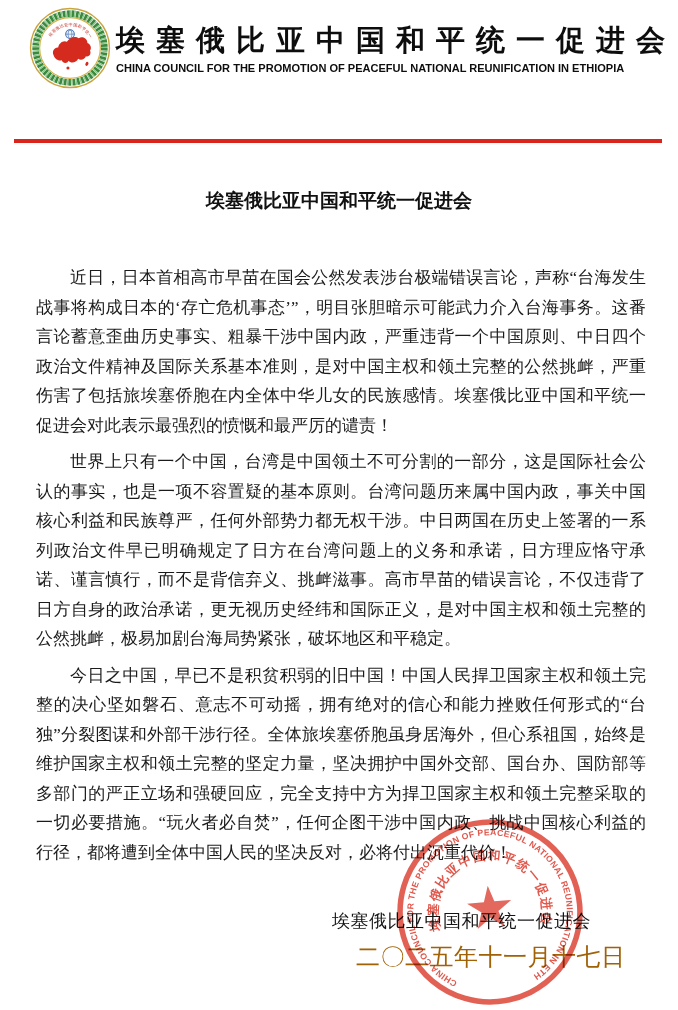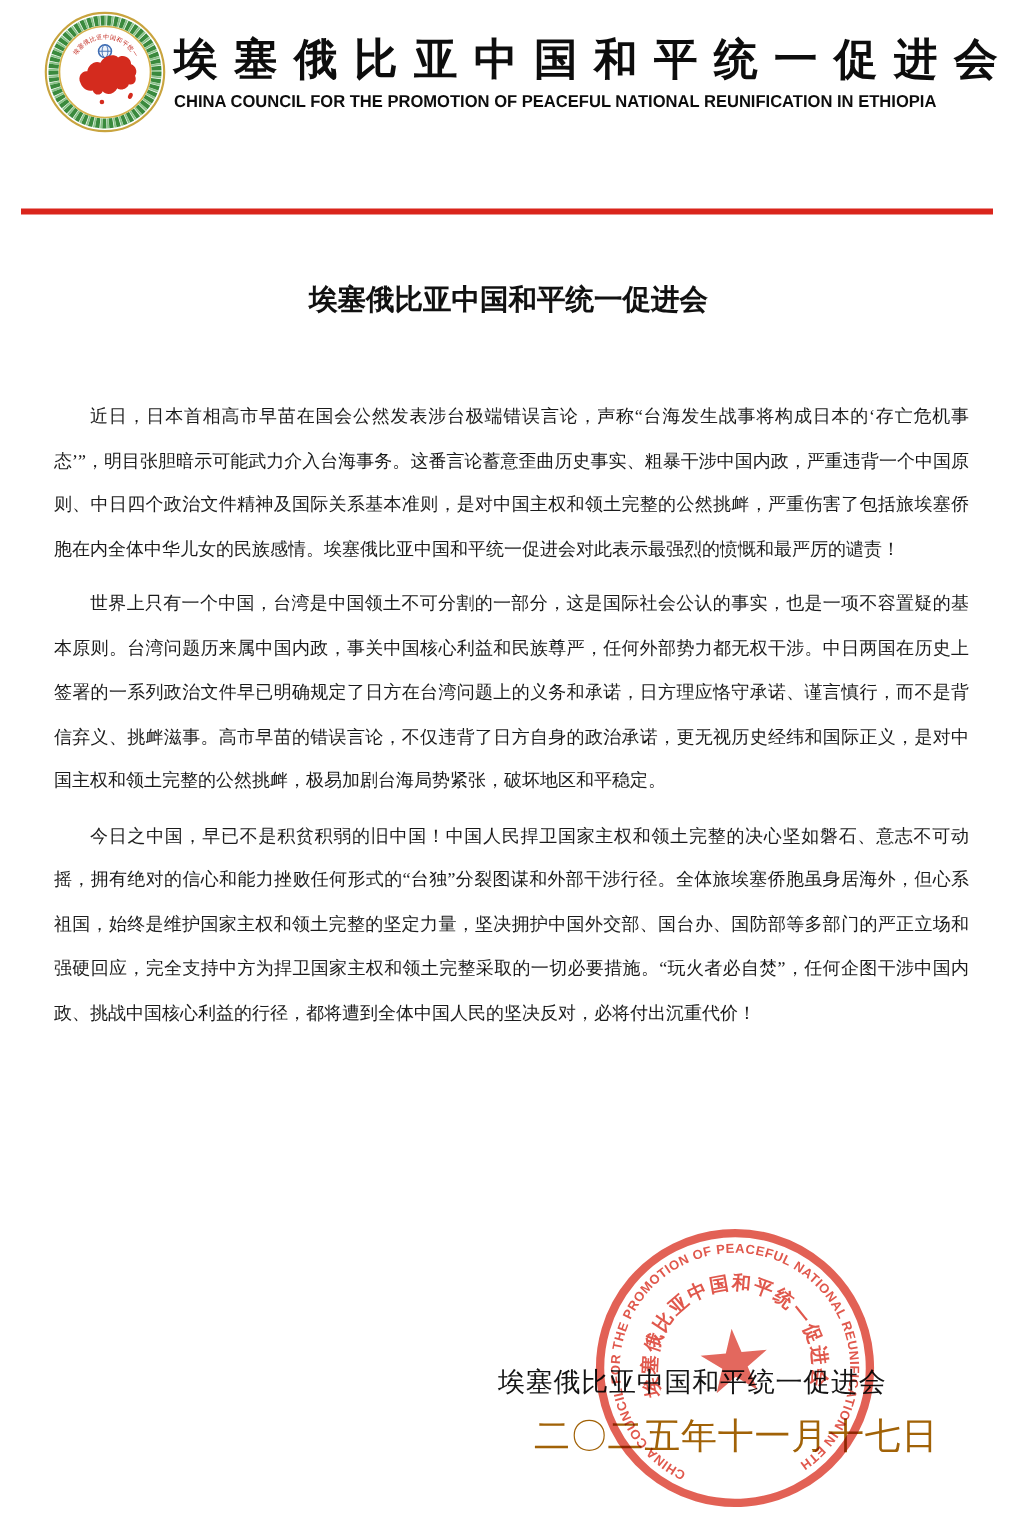--- a/index.html
+++ b/index.html
@@ -31,21 +31,21 @@
     position:absolute;left:0;width:678px;text-align:center;
     font-weight:bold;font-size:19px;color:#111;line-height:24px;
     font-family:"Liberation Serif","DejaVu Serif",serif;
   }
   .doc-title.l1{top:189px;}
   .doc-title.l2{top:229px;}
   
   .body-text{position:absolute;left:36px;top:263px;width:610px;}
   .body-text p{
     margin:0;padding:0;
-    font-size:12px;line-height:29.5px;
+    font-size:17px;line-height:29.5px;
     text-align:justify;text-justify:inter-ideograph;
     text-indent:2em;color:#1b1b1b;
   }
   .body-text p + p{margin-top:7px;}
   
   .sig-org{position:absolute;left:332px;top:909px;font-size:18px;letter-spacing:0.5px;color:#141414;white-space:nowrap;}
   .sig-date{position:absolute;left:356px;top:941px;font-size:24px;letter-spacing:0.5px;color:#a16207;white-space:nowrap;}
   .seal{position:absolute;left:394px;top:816px;width:192px;height:192px;
         mix-blend-mode:multiply;opacity:0.88;}
 </style>

